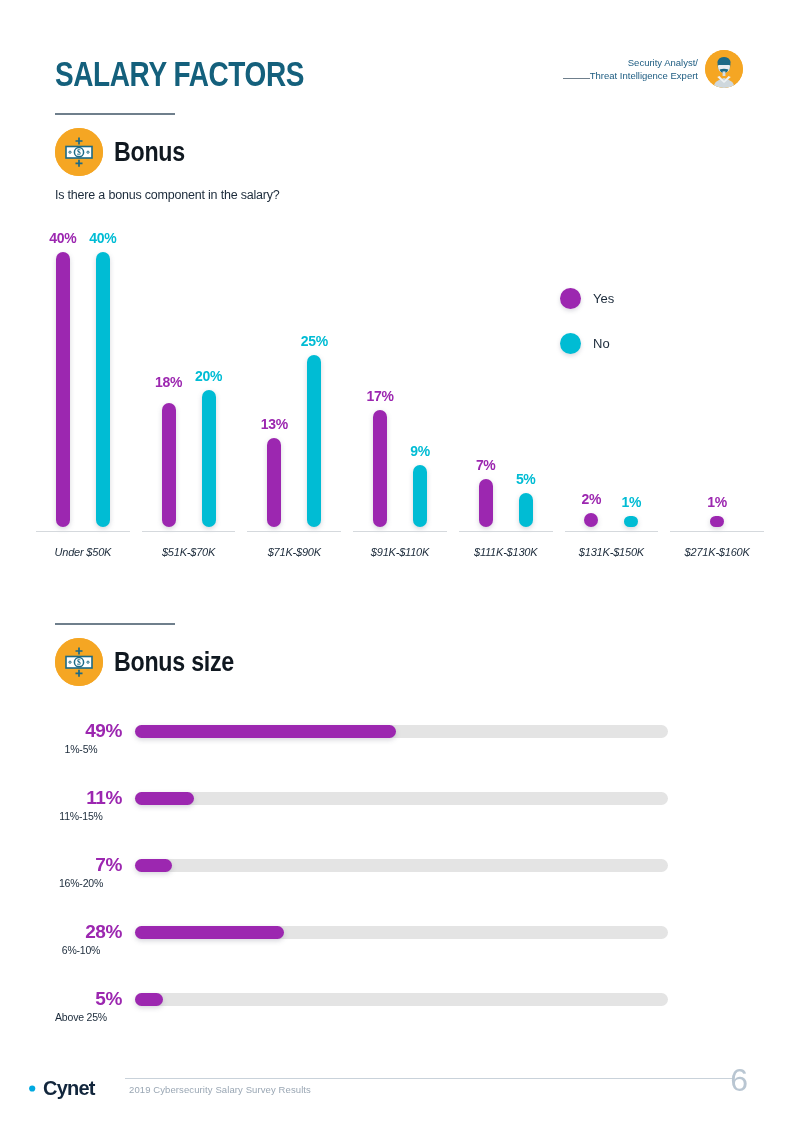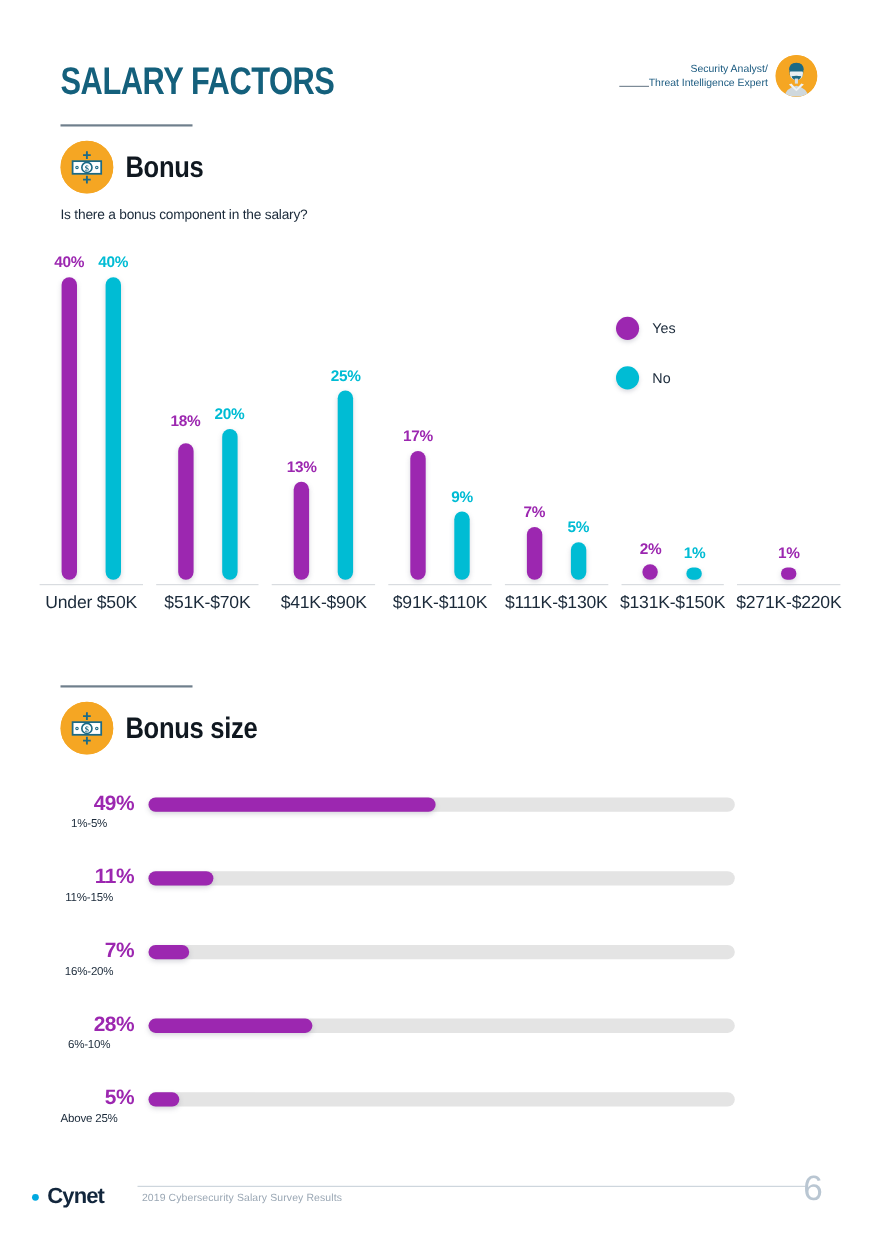--- a/index.html
+++ b/index.html
@@ -166,24 +166,25 @@
     right: 6px;
     height: 1.5px;
     background: #d5d9dd;
   }
   .group-label {
     position: absolute;
     bottom: -20px;
     left: 0;
     right: 0;
     text-align: center;
-    font-size: 16px;
+    font-size: 11px;
     color: #1b2a3a;
     letter-spacing: -0.2px;
     white-space: nowrap;
+    font-style: italic;
   }
 
   
   .legend {
     position: absolute;
     left: 560px;
     top: 288px;
   }
   .legend-item {
     display: flex;
@@ -376,21 +377,21 @@
         <div class="bar-wrap">
           <div class="bar-value yes" style="bottom: 89.375px; position: absolute; margin-bottom: 6px;">13%</div>
           <div class="bar yes" style="height: 89.375px;"></div>
         </div>
         <div class="bar-wrap">
           <div class="bar-value no" style="bottom: 171.875px; position: absolute; margin-bottom: 6px;">25%</div>
           <div class="bar no" style="height: 171.875px;"></div>
         </div>
       </div>
       <div class="group-axis"></div>
-      <div class="group-label">$41K-$90K</div>
+      <div class="group-label">$71K-$90K</div>
     </div>
     <div class="group" style="left: 317.143px; width: 105.714px;">
       <div class="group-bars">
         <div class="bar-wrap">
           <div class="bar-value yes" style="bottom: 116.875px; position: absolute; margin-bottom: 6px;">17%</div>
           <div class="bar yes" style="height: 116.875px;"></div>
         </div>
         <div class="bar-wrap">
           <div class="bar-value no" style="bottom: 61.875px; position: absolute; margin-bottom: 6px;">9%</div>
           <div class="bar no" style="height: 61.875px;"></div>
@@ -428,21 +429,21 @@
       <div class="group-label">$131K-$150K</div>
     </div>
     <div class="group" style="left: 634.286px; width: 105.714px;">
       <div class="group-bars">
         <div class="bar-wrap">
           <div class="bar-value yes" style="bottom: 11px; position: absolute; margin-bottom: 6px;">1%</div>
           <div class="bar yes" style="height: 11px;"></div>
         </div>
       </div>
       <div class="group-axis"></div>
-      <div class="group-label">$271K-$220K</div>
+      <div class="group-label">$271K-$160K</div>
     </div>
   </div>
 
 <div class="legend">
   <div class="legend-item">
     <span class="legend-dot" style="background:#9c27b0;"></span>
     <span class="legend-label">Yes</span>
   </div>
   <div class="legend-item">
     <span class="legend-dot" style="background:#00bcd4;"></span>

